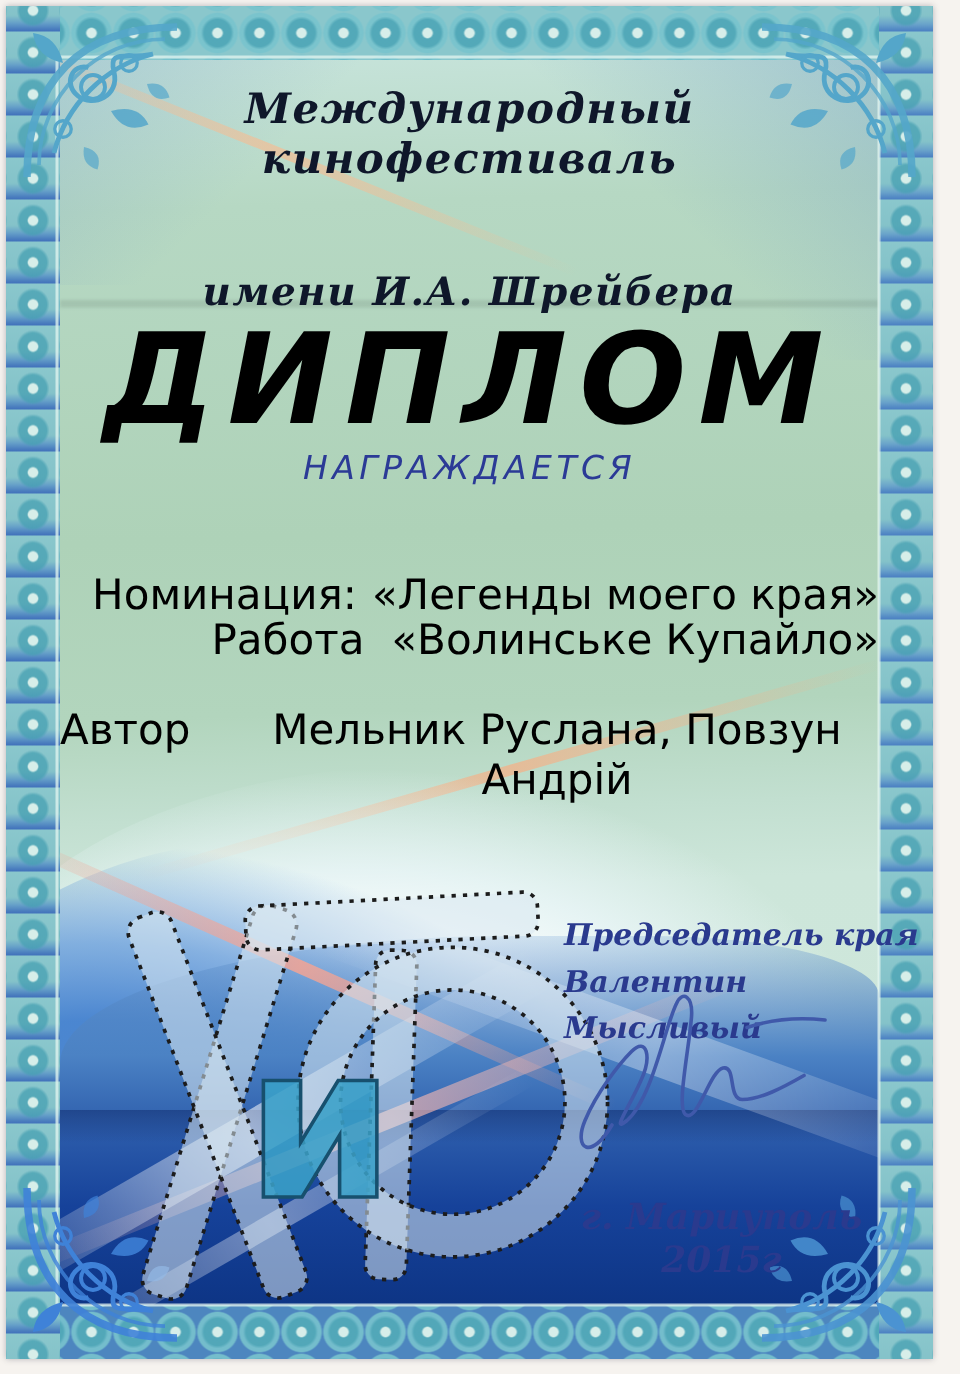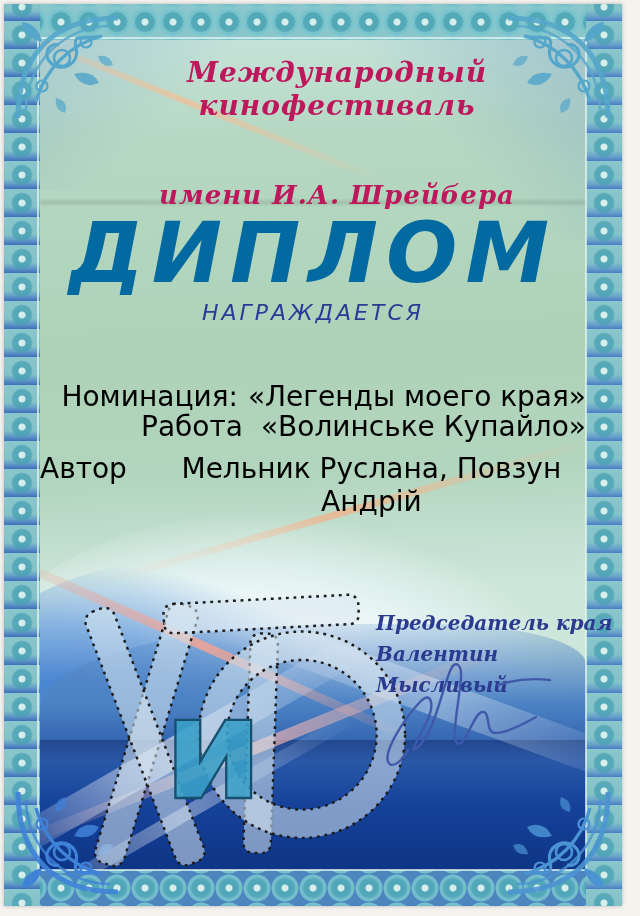--- a/index.html
+++ b/index.html
@@ -86,34 +86,34 @@
   .beam-w3{right:-80px;top:640px;width:460px;height:36px;transform:rotate(20deg);
     background:linear-gradient(90deg,rgba(255,255,255,0),rgba(255,255,255,.35),rgba(255,255,255,0));}
   
   .corner{position:absolute;width:112px;height:112px;z-index:6;}
   .corner-tl{left:8px;top:8px;color:#54a6ca;}
   .corner-tr{left:498px;top:8px;color:#54a6ca;transform:scaleX(-1);}
   .corner-bl{left:8px;top:782px;color:#3f82d8;transform:scaleY(-1);}
   .corner-br{left:498px;top:782px;color:#4b93d2;transform:scale(-1,-1);}
   
   .txt{position:absolute;left:36px;width:546px;text-align:center;z-index:8;}
-  .script{font-family:"DejaVu Serif",serif;font-style:italic;font-weight:bold;color:#be185d;padding-left:24px;}
+  .script{font-family:"DejaVu Serif",serif;font-style:italic;font-weight:bold;color:#0f172a;}
   .hdr1{top:52px;font-size:28px;letter-spacing:1px;}
   .hdr2{top:98px;font-size:26px;letter-spacing:4px;}
   .hdr3{top:140px;font-size:26px;letter-spacing:1px;margin-top:36px;}
   .title{top:200px;font-family:"DejaVu Sans",sans-serif;font-style:italic;font-weight:bold;
-    font-size:84px;letter-spacing:8px;color:#0369a1;}
+    font-size:84px;letter-spacing:8px;color:#000000;}
   .awarded{top:296px;font-family:"DejaVu Sans",sans-serif;font-style:italic;font-weight:normal;
     font-size:22px;letter-spacing:3px;color:#2b3a96;}
   .green-line{font-size:28px;color:#000000;display:flex;justify-content:flex-end;}
   .nomination{top:376px;}
   .nomination .gap{width:10px;}
   .work{top:406px;}
   .work .gap{width:18px;}
-  .author{top:448px;}
+  .author{top:466px;}
   .author .gap{width:34px;}
   .jury{position:absolute;left:372px;top:604px;z-index:8;text-align:left;
     font-family:"DejaVu Serif",serif;font-style:italic;font-weight:bold;
     font-size:20px;line-height:31px;color:#2a3a8e;}
   .place{position:absolute;left:372px;top:792px;width:210px;z-index:8;text-align:center;
     font-family:"DejaVu Serif",serif;font-style:italic;font-weight:bold;
     font-size:24px;color:#2a3a8e;}
   
   .logo{position:absolute;left:44px;top:584px;width:360px;height:284px;z-index:7;overflow:visible;}
   .signature{position:absolute;left:374px;top:648px;width:200px;height:130px;z-index:9;}
@@ -217,14 +217,15 @@
     <div>Валентин Мысливый</div>
   </div>
 
   <svg class="signature" viewBox="0 0 200 130">
     <g fill="none" stroke="#4059aa" stroke-width="2.4" stroke-linecap="round">
       <path d="M30,98 C16,122 4,114 12,95 C20,76 35,57 43,49 C53,39 57,52 49,69 C41,87 29,104 40,95 C57,80 65,33 73,17 C77,8 84,12 83,26 C81,50 73,86 79,91 C87,97 95,62 104,60 C113,58 107,81 117,81 C129,81 144,73 158,65"></path>
       <path d="M120,33 C135,28 154,26 172,28"></path>
     </g>
   </svg>
 
+  <div class="place">г. Мариуполь 2015г</div>
 
 </div>
 
 </body></html>

